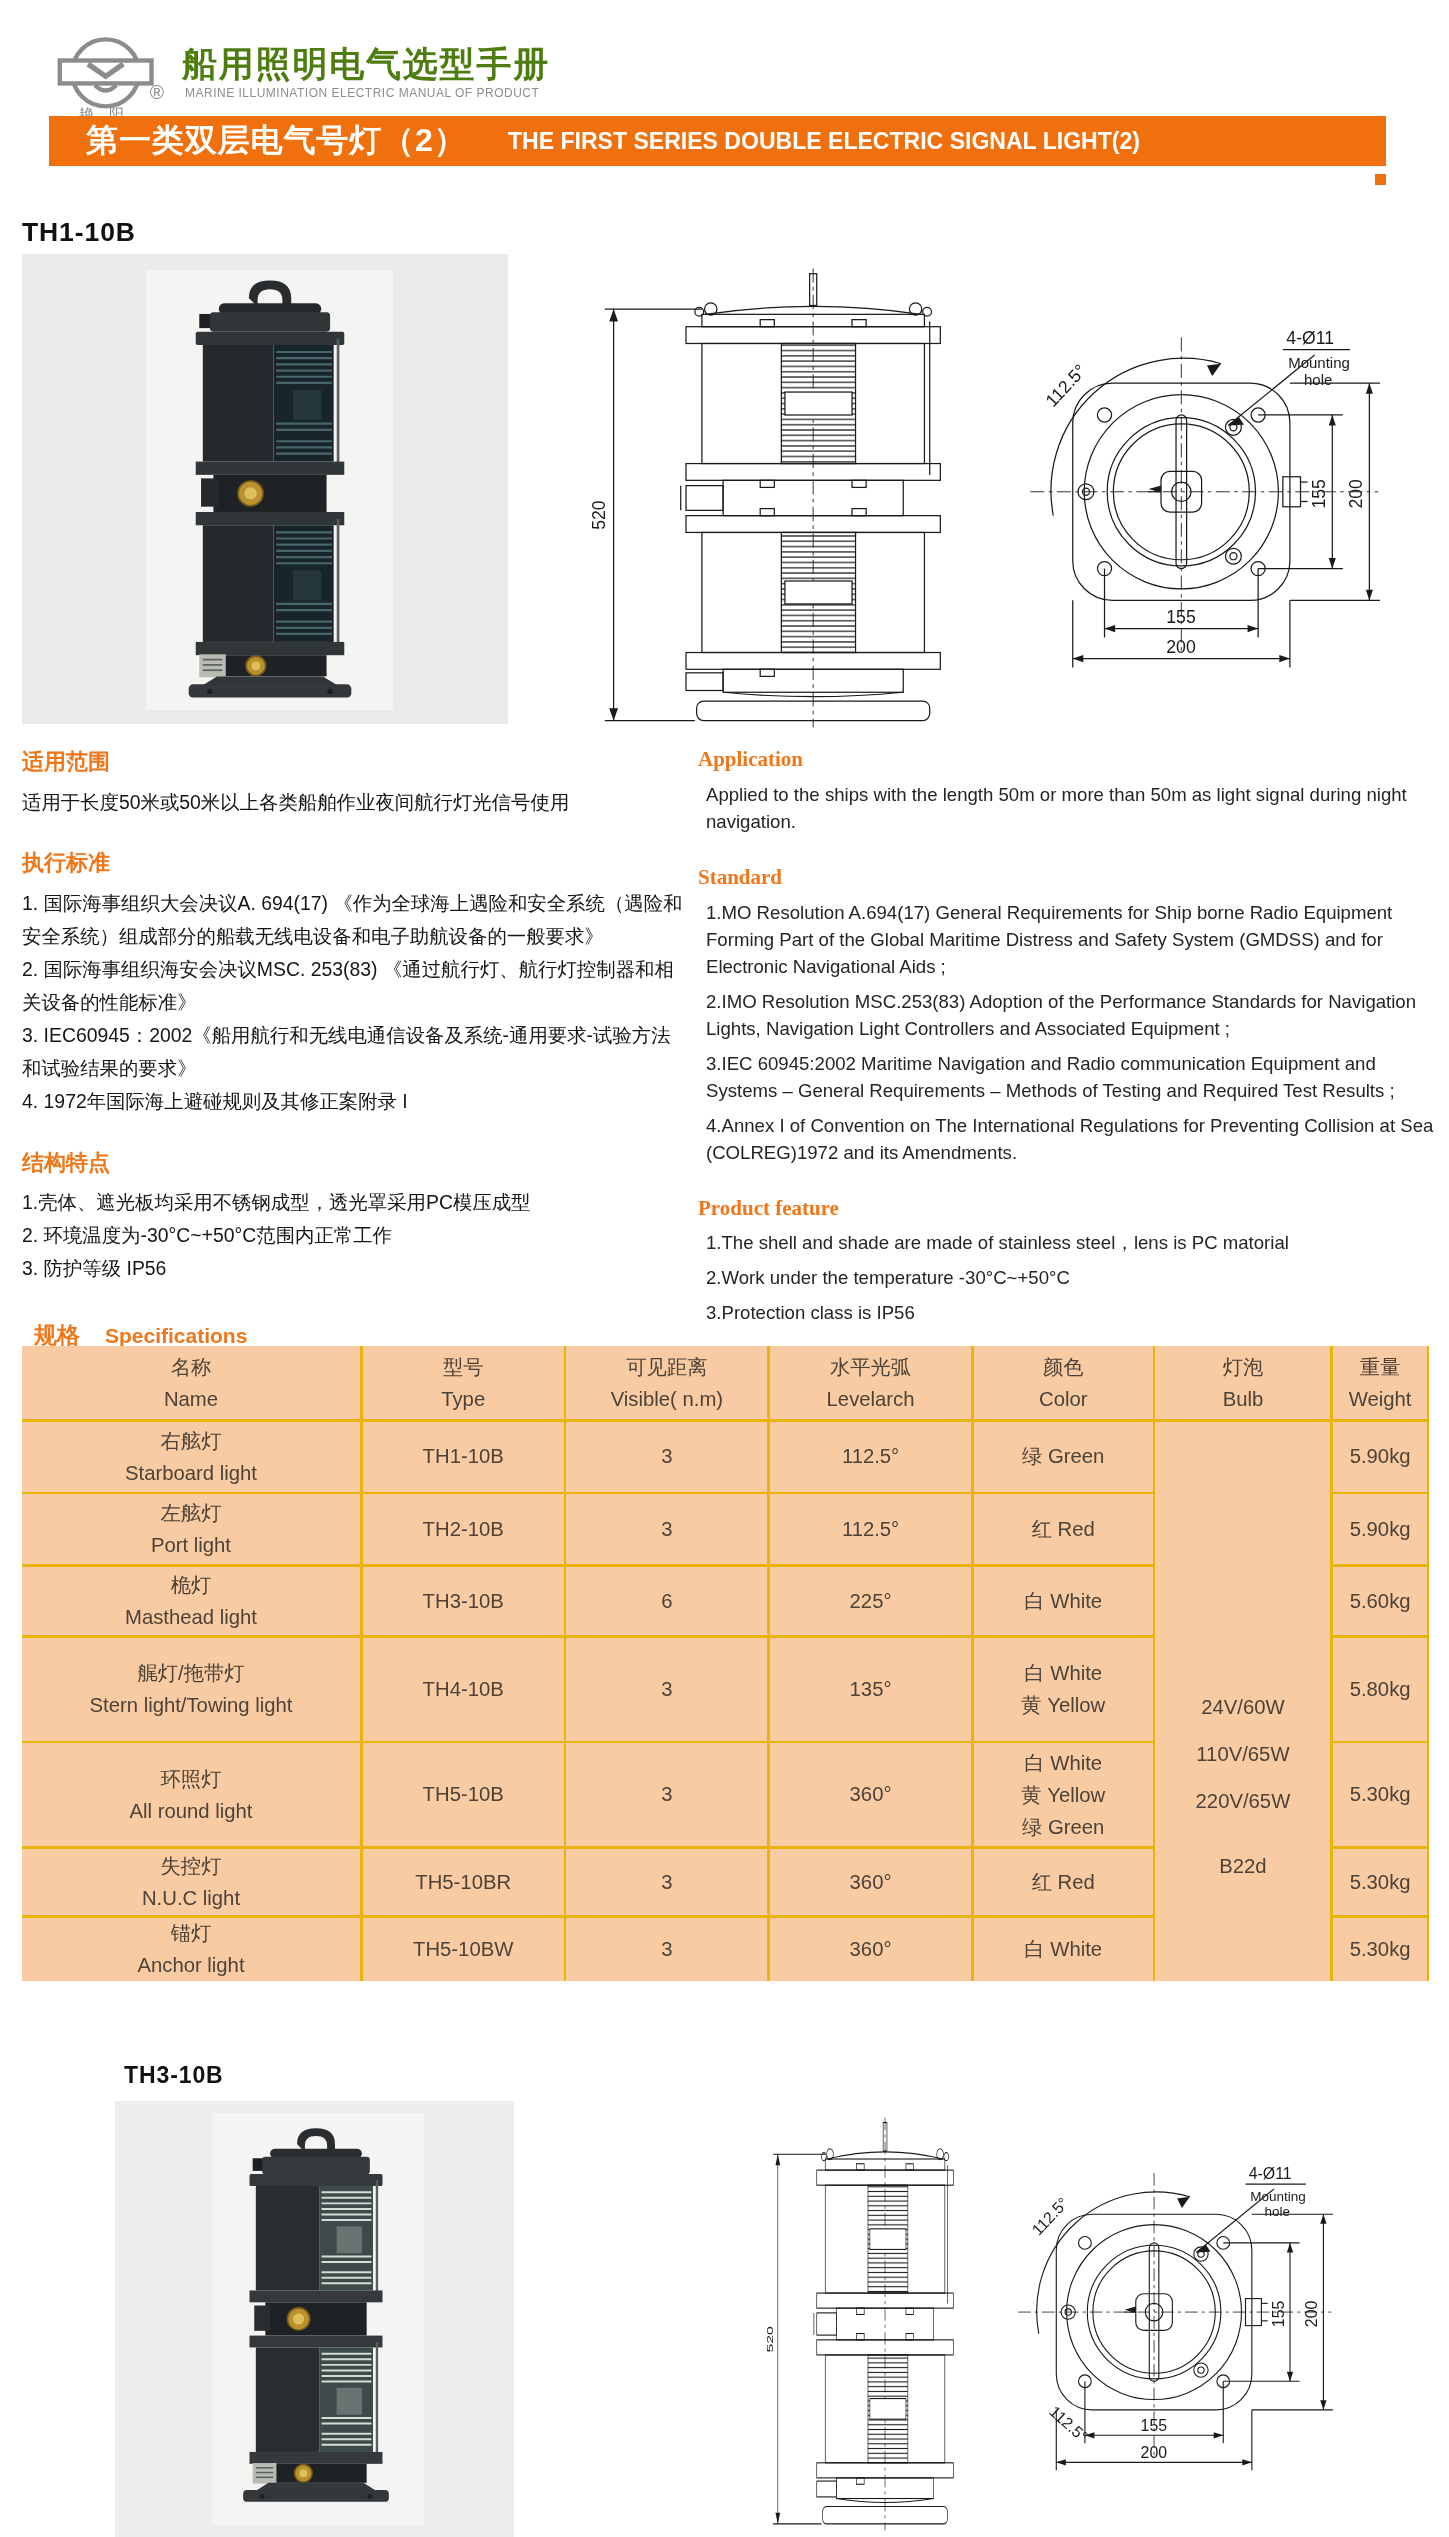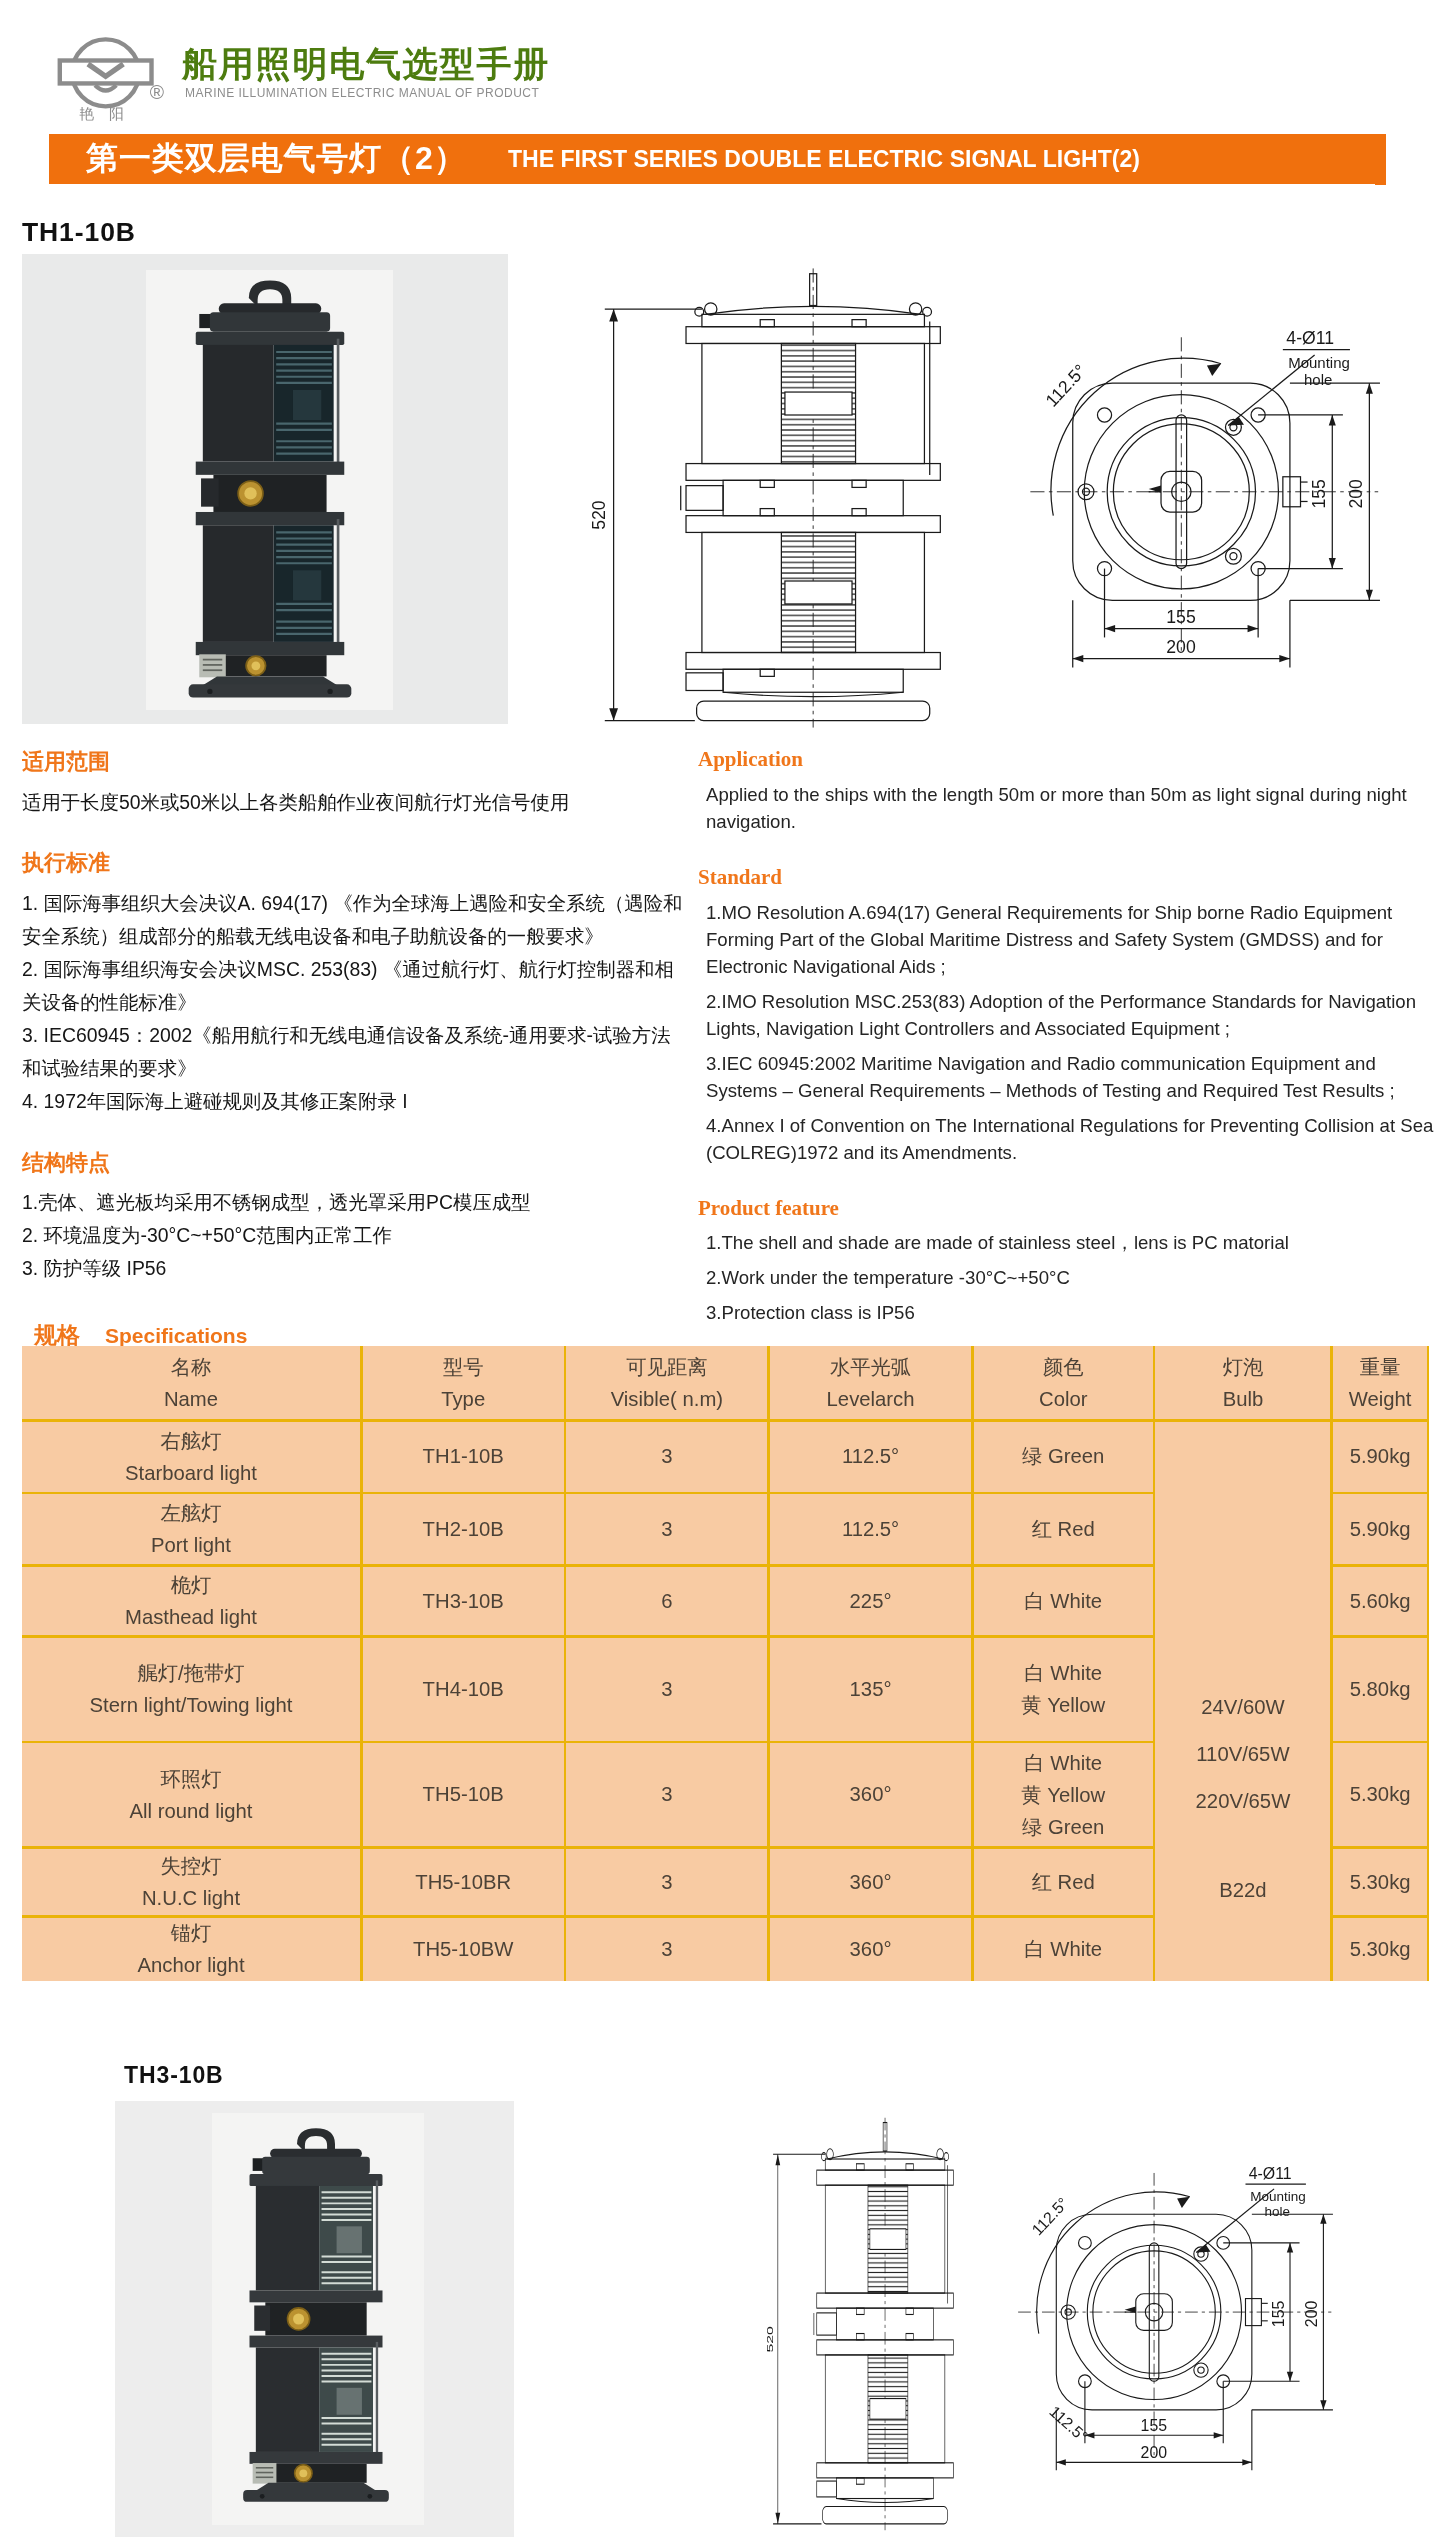--- a/index.html
+++ b/index.html
@@ -2,21 +2,21 @@
 <html style="font-size:14px"><head>
 <meta charset="utf-8">
 <style>
   html,body{margin:0;padding:0;background:#ffffff;}
   #page{position:relative;width:1450px;height:2538px;background:#fff;overflow:hidden;
         font-family:"Liberation Sans",sans-serif;color:#1c1c1c;}
   
   .hdr-title{position:absolute;left:182px;top:41px;font-size:35px;font-weight:bold;color:#4d7c0f;letter-spacing:1.8px;}
   .hdr-sub{position:absolute;left:185px;top:86px;font-size:12px;color:#8d8d8d;letter-spacing:0.5px;}
   
-  .banner{position:absolute;left:49px;top:134px;width:1337px;height:50px;background:#F0700D;
+  .banner{position:absolute;left:49px;top:116px;width:1337px;height:50px;background:#F0700D;
           display:flex;align-items:center;}
   .banner-cn{font-size:32px;font-weight:bold;color:#fff;margin-left:37px;letter-spacing:0.9px;}
   .banner-en{font-size:24px;font-weight:bold;color:#fff;margin-left:41px;letter-spacing:0px;transform:scaleX(.96);transform-origin:left;}
   .banner-chip{position:absolute;left:1375px;top:174px;width:10.6px;height:10.6px;background:#F0700D;}
   .model-label{position:absolute;font-weight:bold;color:#111;letter-spacing:0.9px;}
   #model1{left:22px;top:217px;font-size:26.5px;}
   #model2{left:124px;top:2062px;font-size:23px;}
   
   .photo{position:absolute;background:#e9eaea;}
   #photo1{left:22px;top:254px;width:486px;height:470px;}
@@ -39,21 +39,21 @@
   .spec-h{position:absolute;left:34px;top:1320px;font-size:23px;font-weight:bold;color:#F0761A;}
   .spec-h .en{font-size:21px;margin-left:25px;}
   .spec-table{position:absolute;left:22px;top:1346px;width:1407px;
       display:grid;grid-template-columns:338px 201px 201px 201px 179px 175px 94px;
       grid-template-rows:73px 70px 70px 68px 103px 103px 66px 63px;gap:2.7px;background:#eab308;}
   .cell{background:#F8CBA3;color:#4C4237;display:flex;flex-direction:column;justify-content:center;
         align-items:center;text-align:center;font-size:20.3px;line-height:29px;}
   .cell .ln{line-height:32px;}
   .bulb-cell{grid-column:6;grid-row:2 / span 7;justify-content:flex-start;padding-top:262px;box-sizing:border-box;}
   .bulb-cell .v{line-height:47px;}
-  .bulb-cell .cap{margin-top:48px;line-height:35px;}
+  .bulb-cell .cap{margin-top:24px;line-height:35px;}
   
   .dwg{position:absolute;}
   .dwg .ln,.dwg rect,.dwg circle,.dwg path,.dwg line{stroke:#1a1a1a;fill:none;stroke-width:1.4px;}
   .dwg .cl{stroke-dasharray:16 5 4 5;stroke-width:1px;}
   .dwg .hatch{fill:url(#hh1);stroke:#1a1a1a;}
   .dwg .win{fill:#ffffff;stroke:#1a1a1a;}
   .dwg text{stroke:none;fill:#1a1a1a;font-family:"Liberation Sans",sans-serif;font-size:20px;}
   .dwg .small{font-size:17px;}
   .dwg .arr{fill:#1a1a1a;stroke:none;}
   

